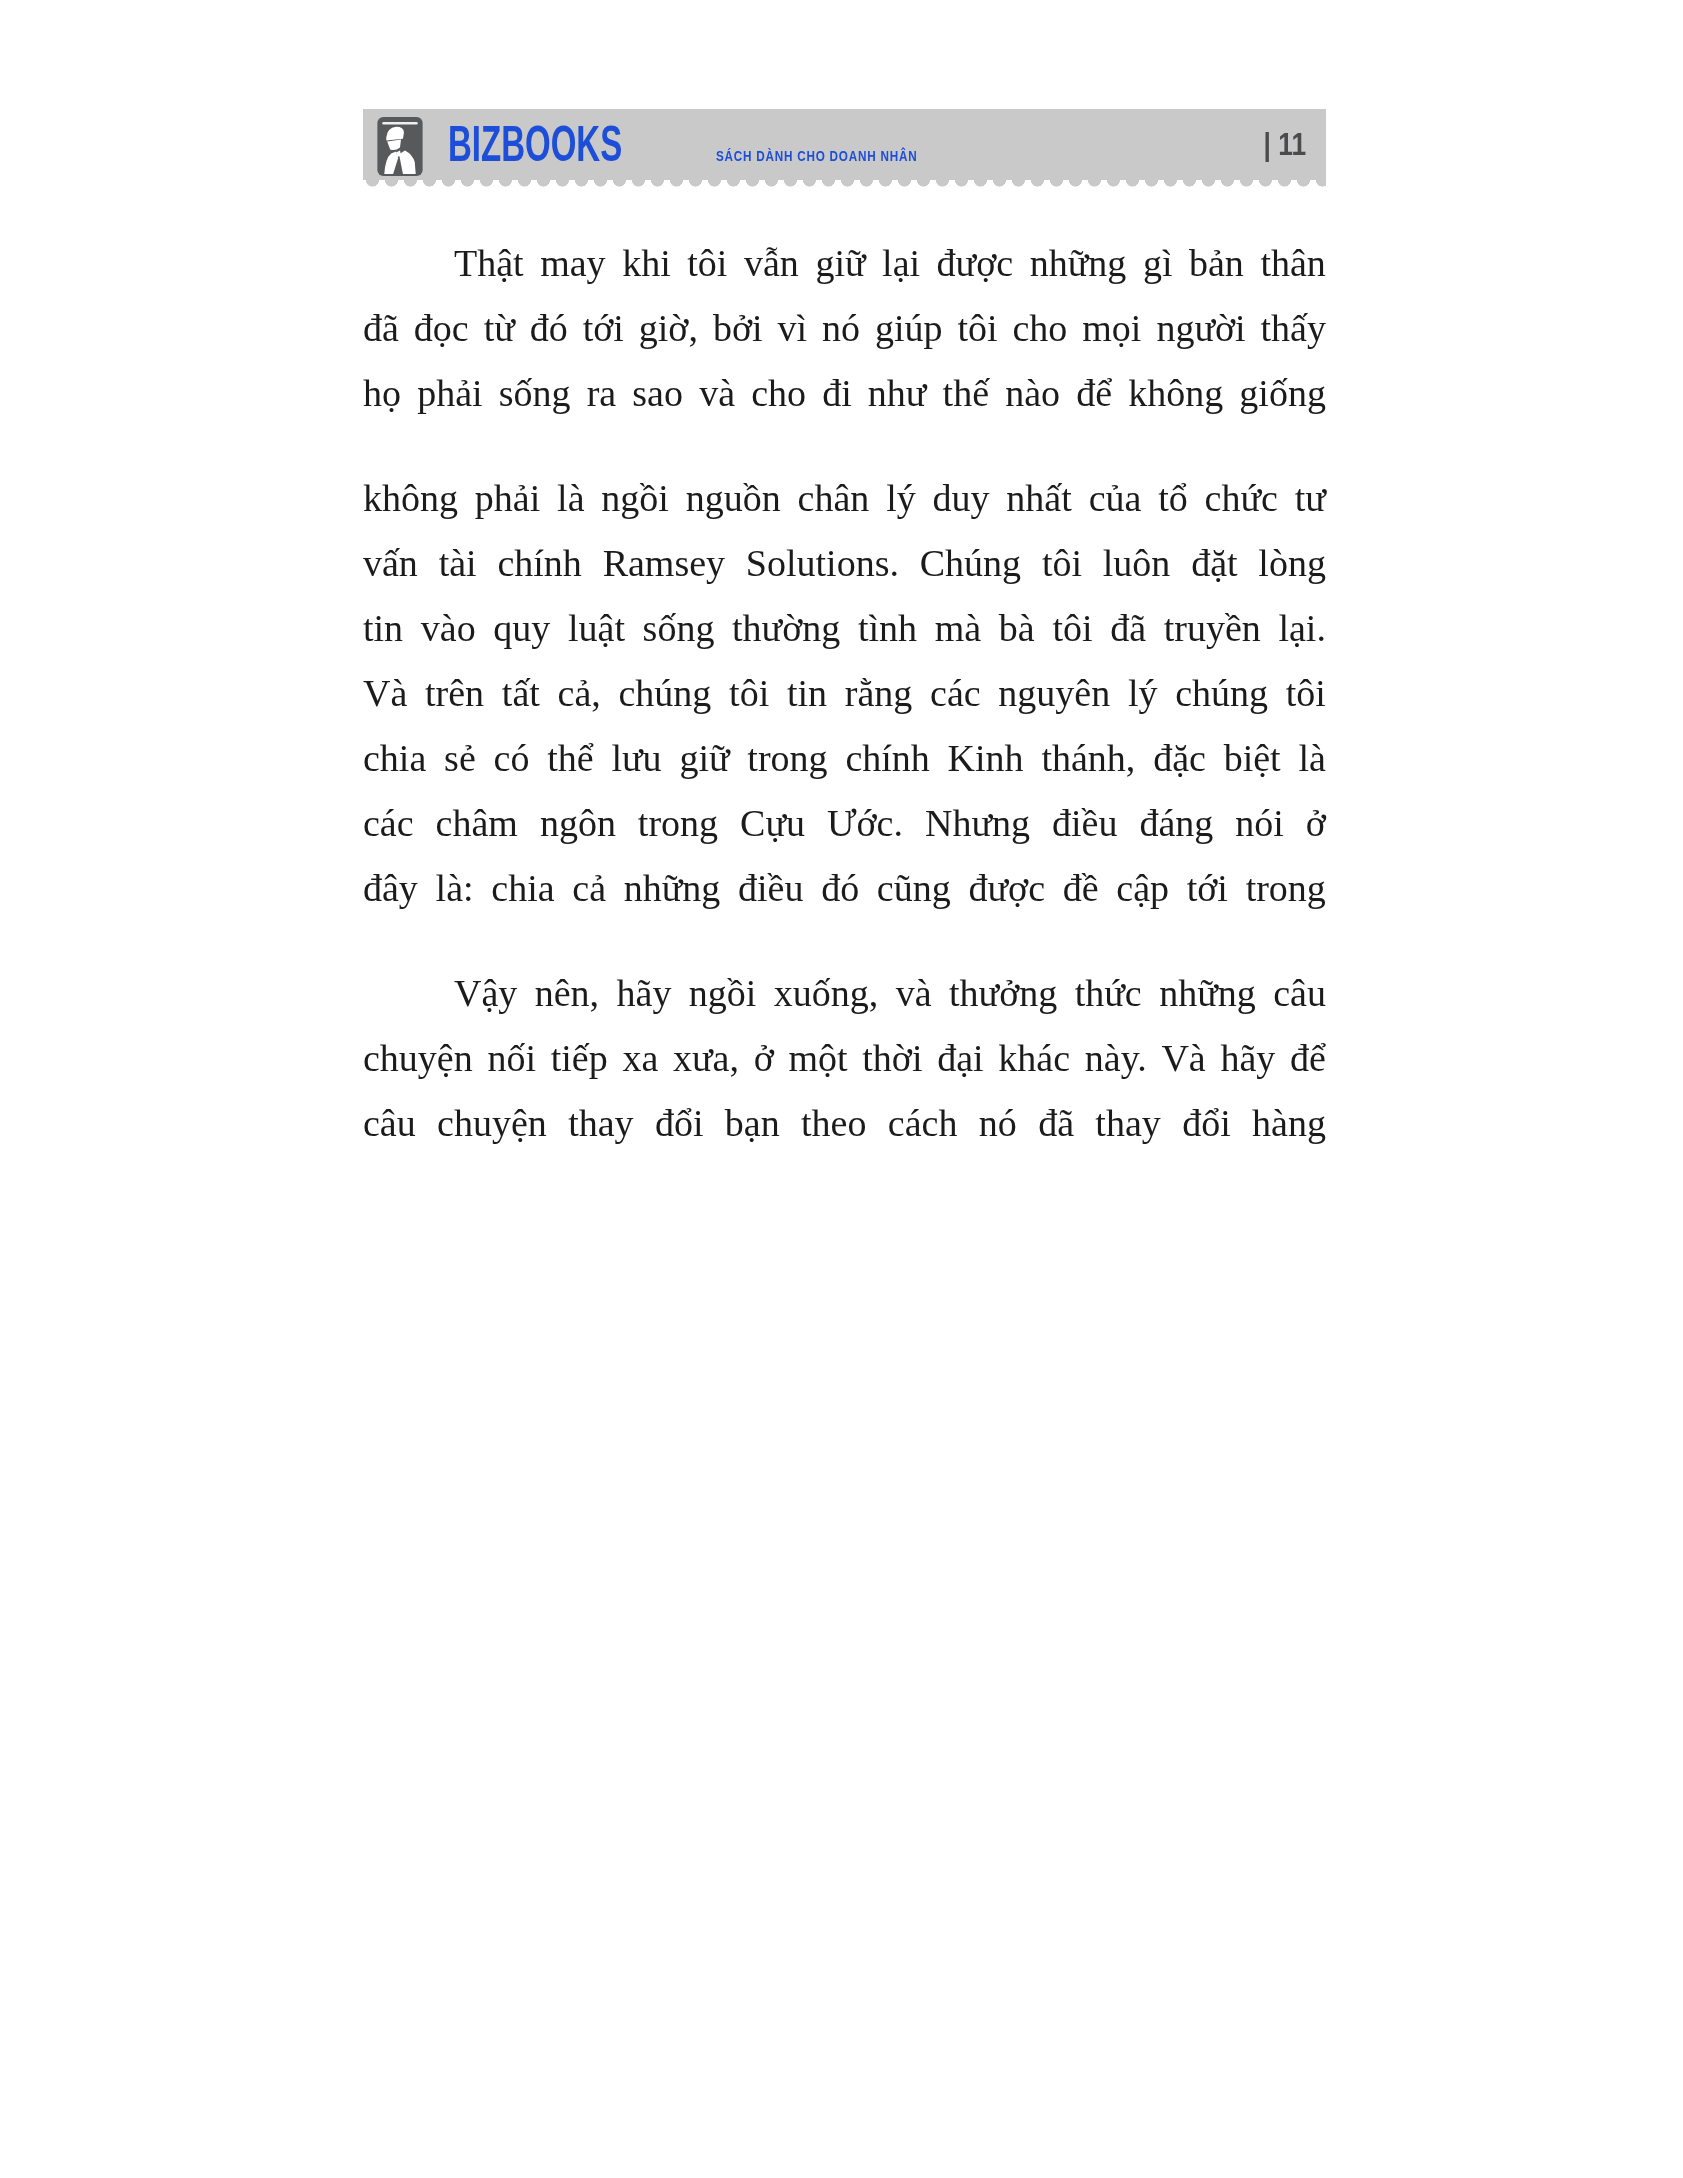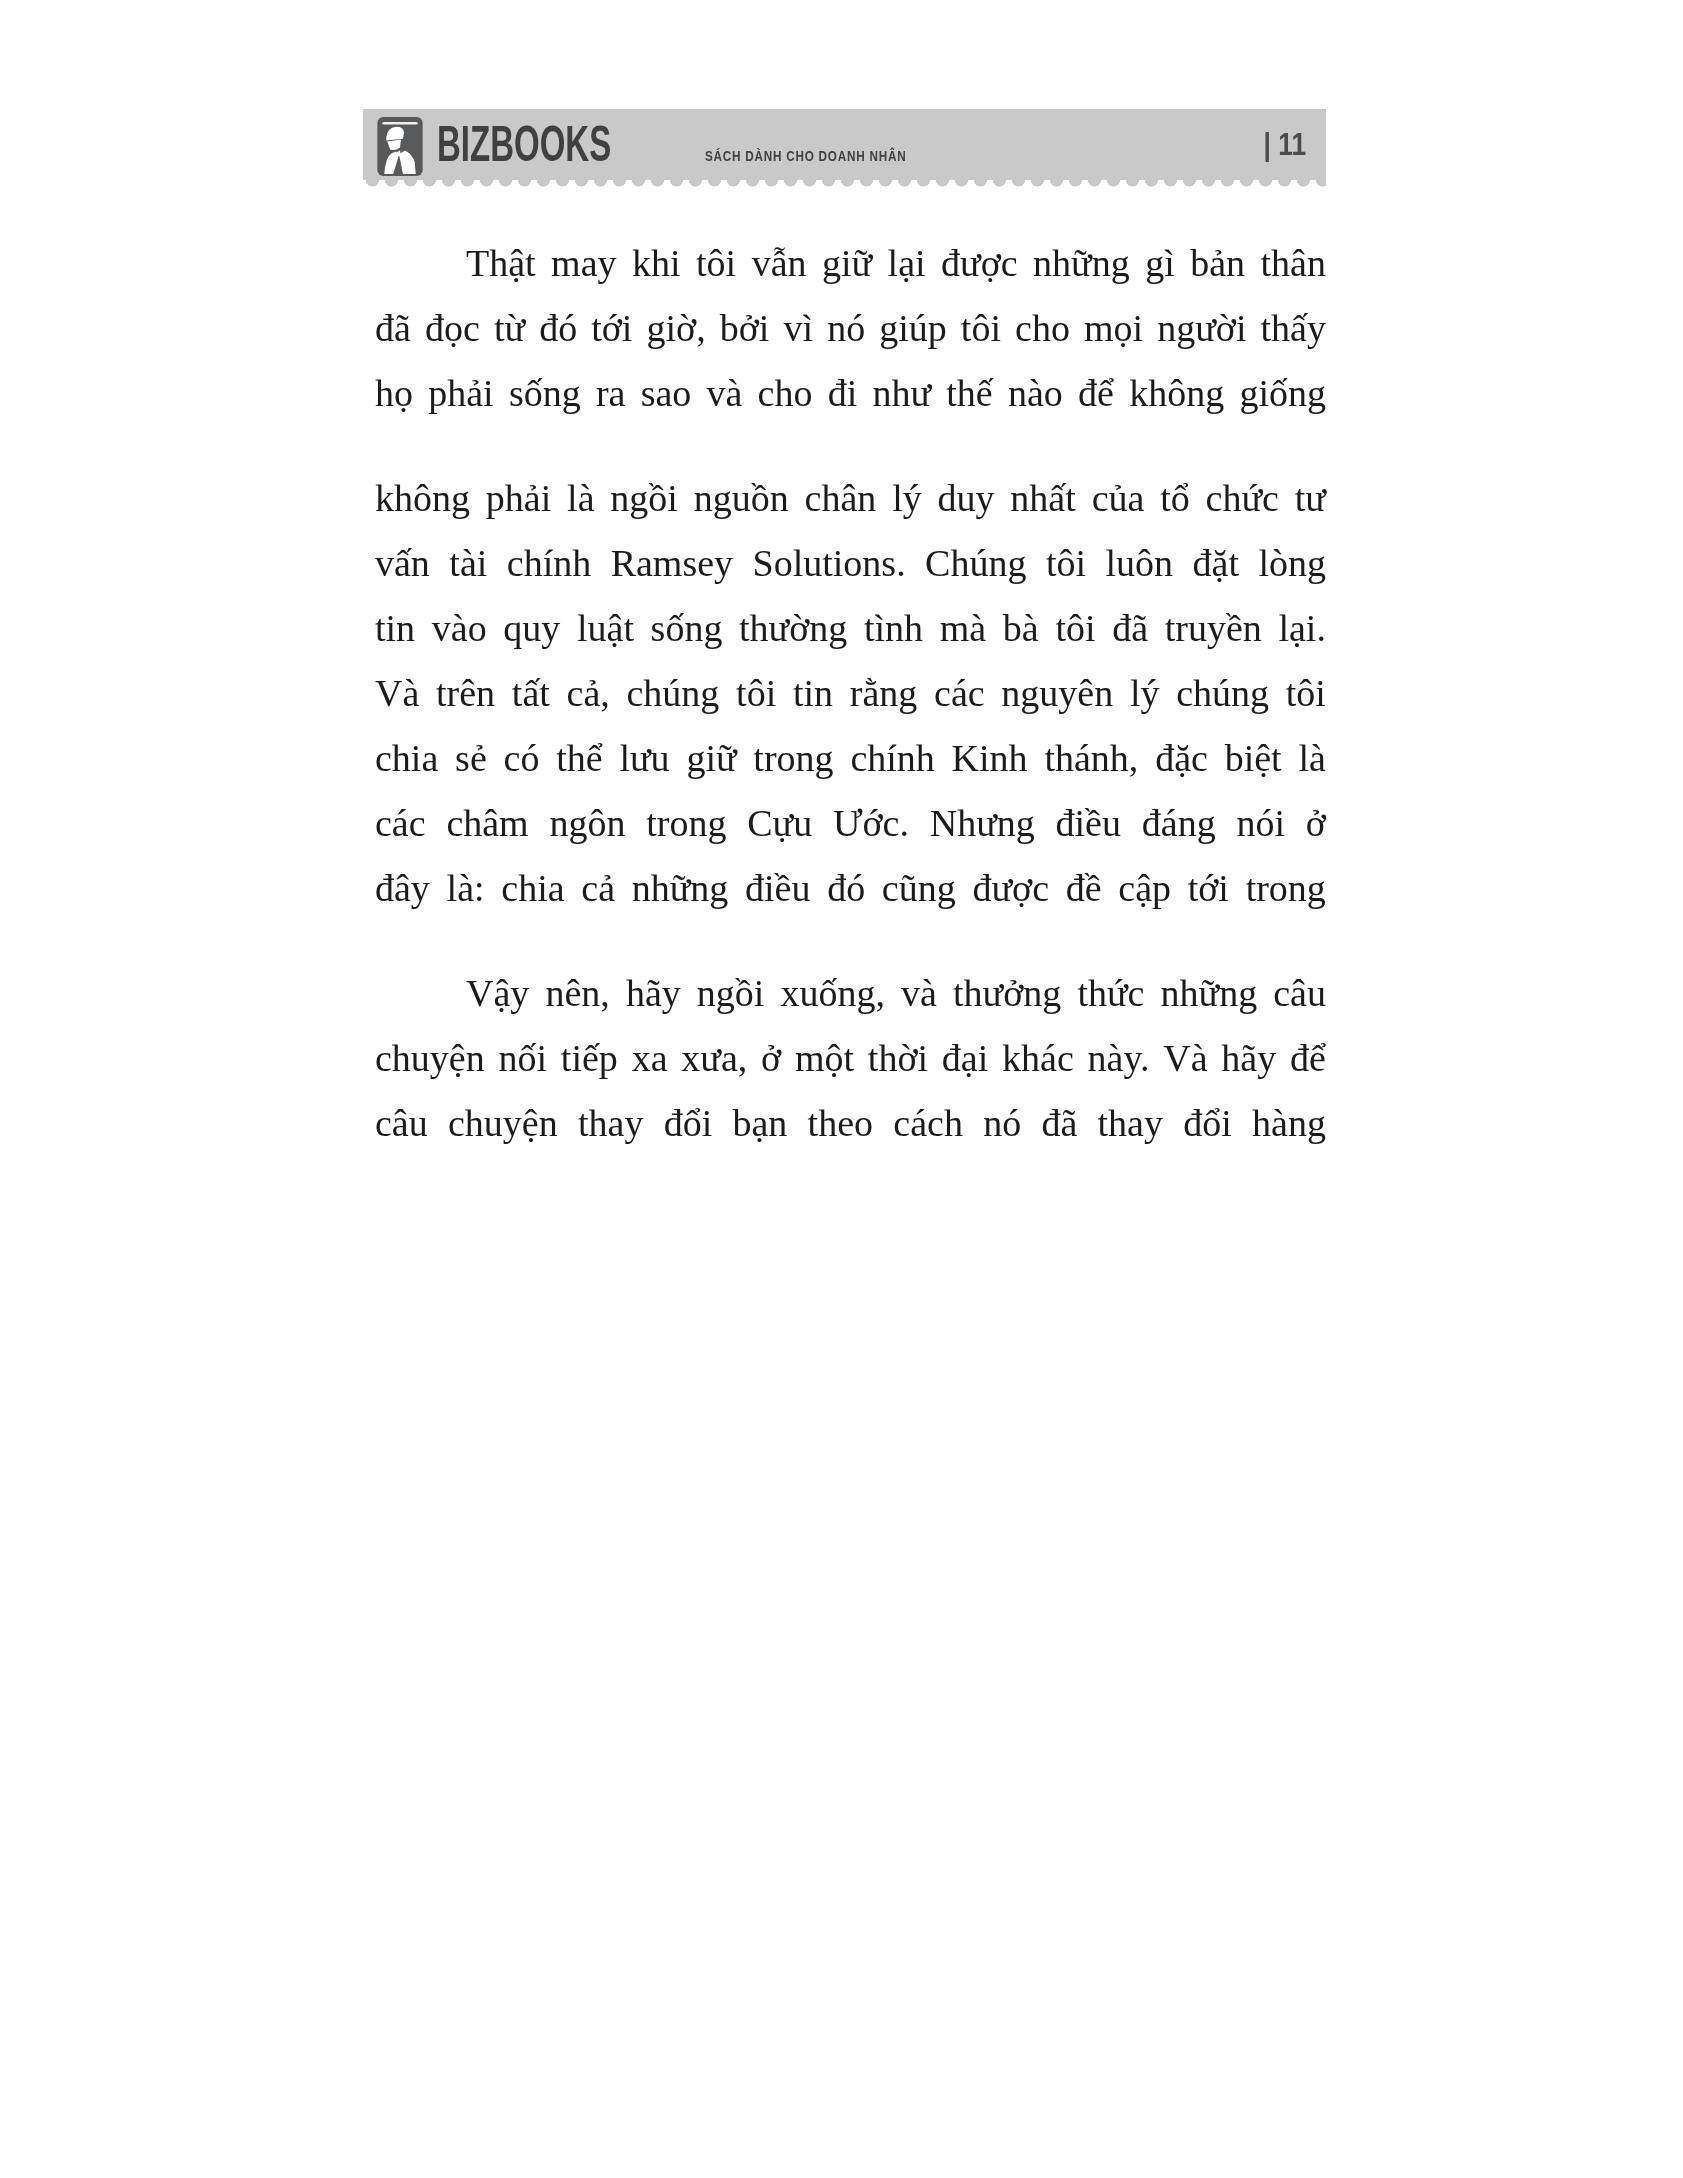--- a/index.html
+++ b/index.html
@@ -21,21 +21,21 @@
   }
   .banner::after {
     content:"";
     position:absolute; top:100%; left:0; right:0; height:12px;
     background-image:radial-gradient(circle at 9.4px 0px, #c9c9ca 6.3px, rgba(201,201,202,0) 6.8px);
     background-size:19px 12px;
     background-repeat:repeat-x;
   }
   .logo-row { display:flex; align-items:center; margin-left:14px; }
   .logo-icon { width:46px; height:59px; display:block; margin-top:4px; }
-  .logo-text { margin-left:14px; color:#404040; }
+  .logo-text { margin-left:25px; color:#1d4ed8; }
   .brand-line {
     display:inline-block;
     transform:scaleX(0.66);
     transform-origin:left center;
     font-family:"Liberation Sans","DejaVu Sans",sans-serif;
     font-size:50px; line-height:40px;
     letter-spacing:0px;
     white-space:nowrap;
   }
   .brand-biz { font-weight:800; }
@@ -64,21 +64,21 @@
   
   .content {
     position:absolute;
     left:363px; top:231px;
     width:963px;
     color:#1b1b1b;
     font-size:38px;
   }
   .para + .para { margin-top:40px; }
   .line { height:65px; line-height:65px; }
-  .line.just { display:flex; justify-content:space-between;margin-left:12px; }
+  .line.just { display:flex; justify-content:space-between; }
   .line.first { padding-left:91px; }
   .line .it { font-style:italic; }
 </style>
 </head>
 <body>
 
 <div class="page">
 
   <div class="banner">
     <div class="logo-row">

